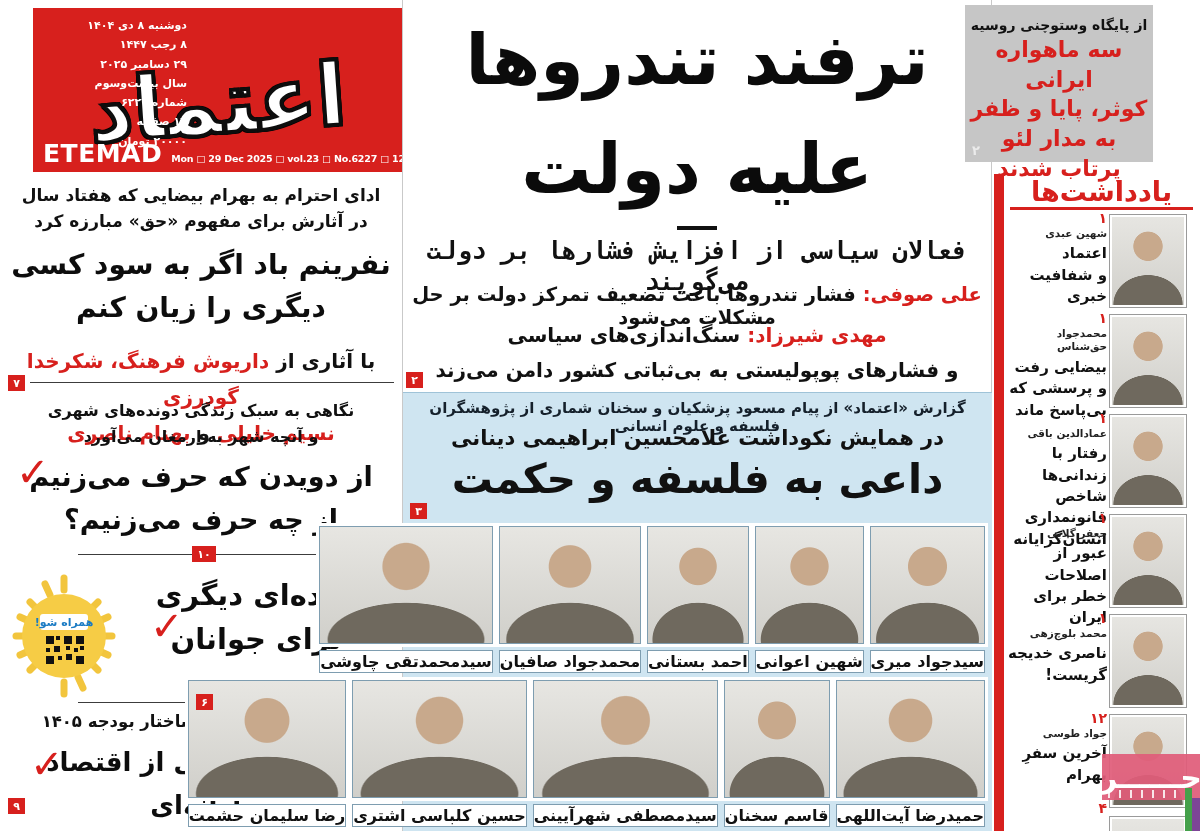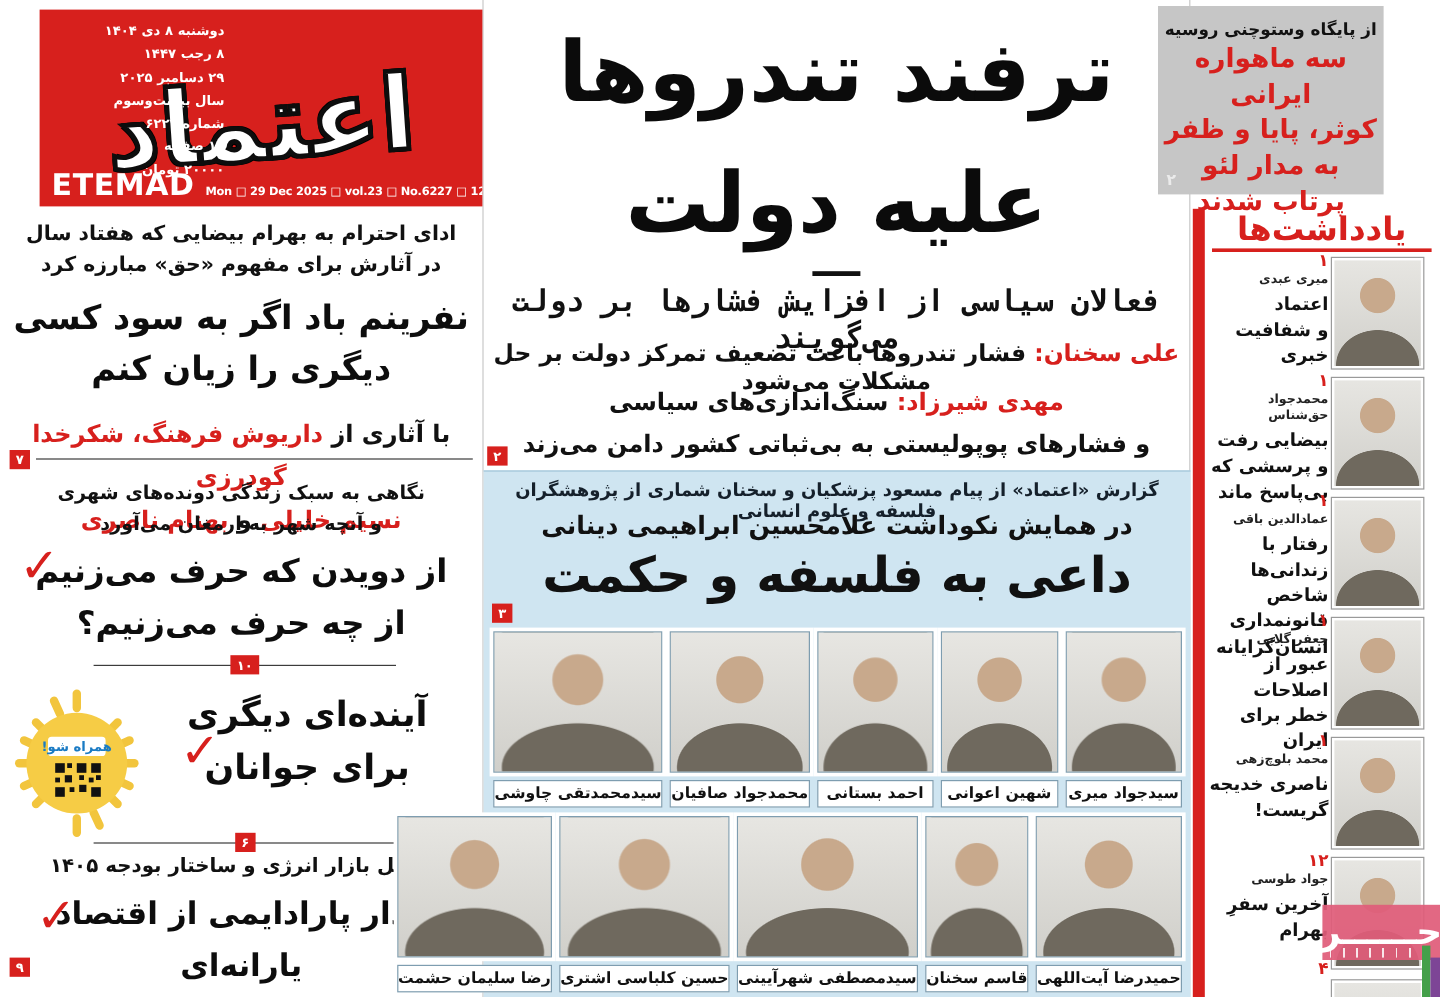--- a/index.html
+++ b/index.html
@@ -44,21 +44,21 @@
       radial-gradient(ellipse 46% 32% at 50% 97%, #6f695e 0%, #6f695e 98%, rgba(0,0,0,0) 100%),
       radial-gradient(circle at 50% 34%, #c8a98c 0 20%, rgba(0,0,0,0) 21%),
       linear-gradient(180deg,#e7e6e2 0%,#d0cfca 100%);}
 
   
   .blue-box{left:403px;top:392px;width:589px;height:439px;background:#cfe5f1;border-top:1px solid #9fc3d8;}
   .grid-row{position:absolute;left:411px;width:574px;display:flex;gap:6px;}
   .cell{flex:1 1 0;display:flex;flex-direction:column;}
   .cell .photo{height:116px;background-color:#dcdcd8;border:1px solid #7e9db0;outline:3px solid #fff;
                outline-offset:-0px;box-shadow:0 0 0 1px #b8d2e2;}
-  .nameplate{margin-top:6px;height:21px;background:#fff;border:1px solid #7e9db0;font-size:13px;
+  .nameplate{margin-top:6px;height:21px;background:#fff;border:1px solid #7e9db0;font-size:16px;
              font-weight:bold;display:flex;align-items:center;justify-content:center;white-space:nowrap;overflow:hidden;}
 
   
   .gray-box{left:965px;top:5px;width:188px;height:157px;background:#c6c6c6;}
   .sb-title{left:1008px;top:176px;width:187px;font-size:27px;font-weight:bold;color:#d7201d;text-align:center;}
   .sb-underline{left:1010px;top:207px;width:183px;height:3px;background:#d7201d;}
   .sb-item{position:absolute;left:1008px;width:187px;height:98px;}
   .sb-photo{position:absolute;top:4px;right:8px;width:72px;height:88px;border:1px solid #9a9a9a;
             background-clip:content-box;padding:2px;background-color:#fff;}
   .sb-text{position:absolute;right:88px;top:0;width:102px;text-align:right;}
@@ -175,21 +175,21 @@
 به واقع گرایی انقباضی</div>
   </div>
   <span class="check" style="left:30px;top:744px;">✓</span>
   <div class="badge" style="left:8px;top:798px;">۹</div>
 
   <div class="abs ctr pre" style="left:403px;top:6px;width:588px;font-size:70px;font-weight:bold;line-height:1.55;color:#0b0b0b;">ترفند تندروها
 علیه دولت</div>
   <div class="abs" style="left:677px;top:226px;width:40px;height:3.5px;background:#111;"></div>
   <div class="abs ctr b" style="left:403px;top:236px;width:588px;font-size:25px;font-family:Liberation Mono, monospace;">فعالان سیاسی از افزایش فشارها بر دولت می‌گویند</div>
   <div class="abs ctr b" style="left:403px;top:283px;width:588px;font-size:19.5px;">
-    <span class="red">علی سخنان:</span><span class="pre"> فشار تندروها باعث تضعیف تمرکز دولت بر حل مشکلات می‌شود</span>
+    <span class="red">علی صوفی:</span><span class="pre"> فشار تندروها باعث تضعیف تمرکز دولت بر حل مشکلات می‌شود</span>
   </div>
   <div class="abs ctr b" style="left:403px;top:318px;width:588px;font-size:20px;line-height:1.75;">
     <span class="red">مهدی شیرزاد:</span><span class="pre"> سنگ‌اندازی‌های سیاسی
 و فشارهای پوپولیستی به بی‌ثباتی کشور دامن می‌زند</span>
   </div>
   <div class="badge" style="left:406px;top:372px;">۲</div>
 
   <div class="abs blue-box"></div>
   <div class="abs ctr b" style="left:407px;top:399px;width:581px;font-size:15px;color:#15202b;">گزارش «اعتماد» از پیام مسعود پزشکیان و سخنان شماری از پژوهشگران فلسفه و علوم انسانی</div>
   <div class="abs ctr b" style="left:407px;top:426px;width:581px;font-size:21px;">در همایش نکوداشت غلامحسین ابراهیمی دینانی</div>
@@ -251,21 +251,21 @@
   </div>
 
   <div class="abs redbar"></div>
   <div class="abs sb-title">یادداشت‌ها</div>
   <div class="abs sb-underline"></div>
 
   <div class="sb-item" style="top:210px;">
     <div class="sb-photo avatar"></div>
     <div class="sb-text">
         <div class="sb-num">۱</div>
-      <div class="sb-author">میری عبدی</div>
+      <div class="sb-author">شهین عبدی</div>
       <div class="sb-heading">اعتماد
 و شفافیت خبری</div>
       </div>
   </div>
   <div class="sb-item" style="top:310px;">
     <div class="sb-photo avatar"></div>
     <div class="sb-text">
         <div class="sb-num">۱</div>
       <div class="sb-author">محمدجواد حق‌شناس</div>
       <div class="sb-heading">بیضایی رفت

